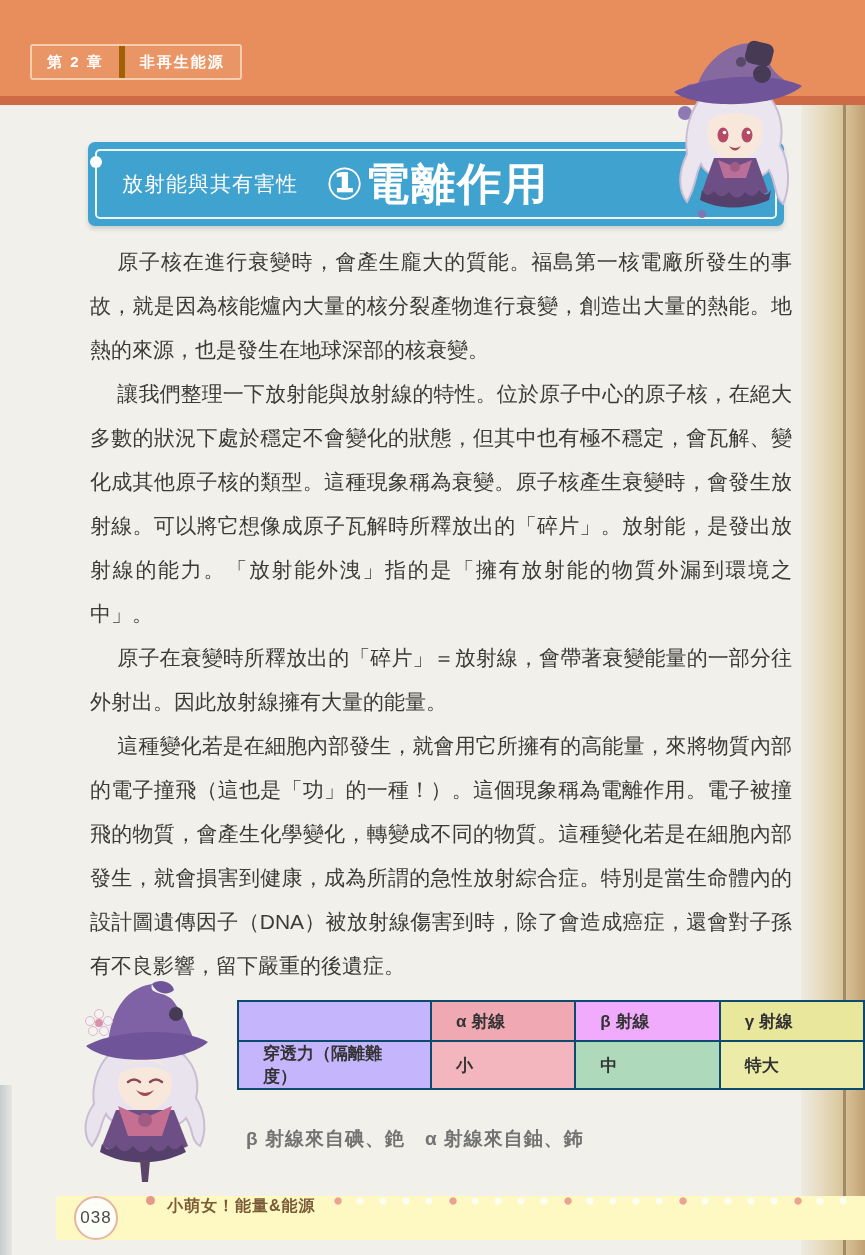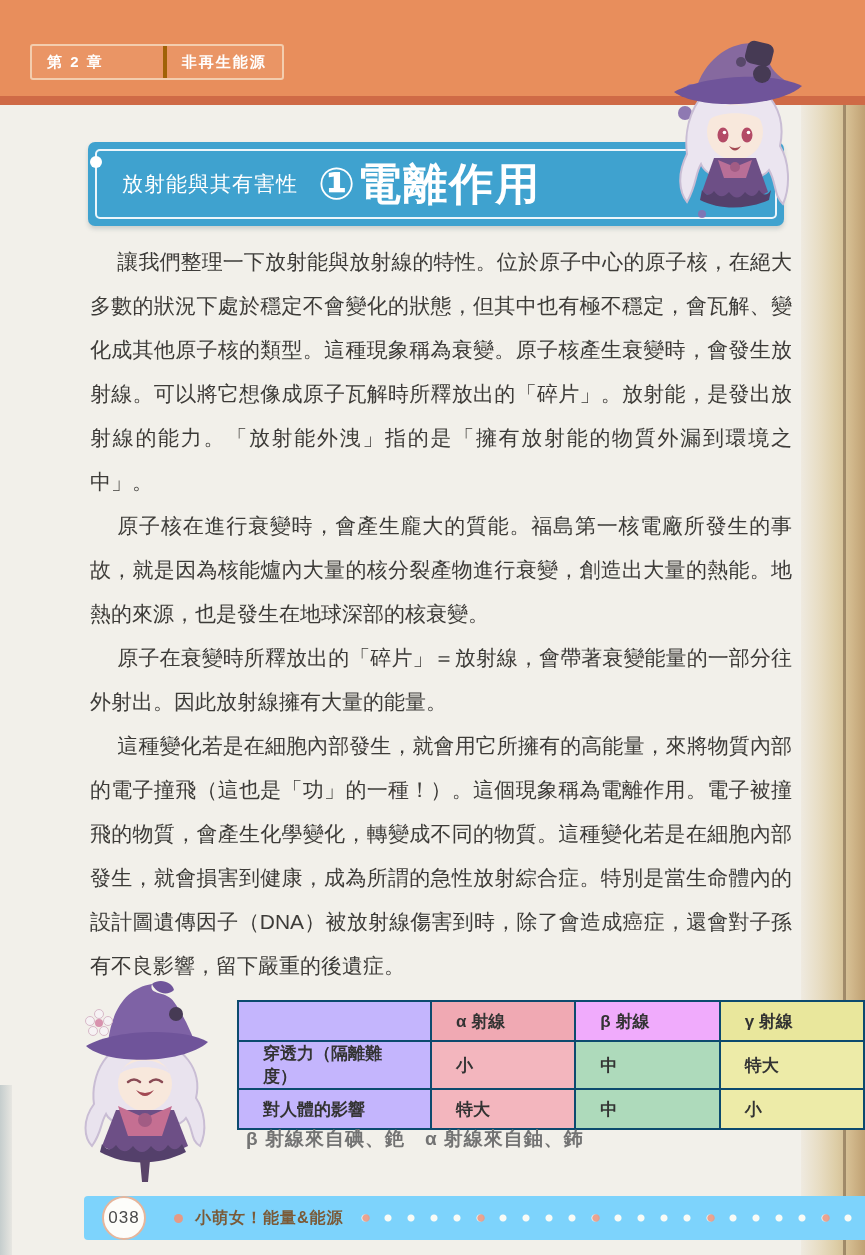--- a/index.html
+++ b/index.html
@@ -15,47 +15,47 @@
   .dark-corner{position:absolute;right:-8px;top:-10px;width:52px;height:48px;background:#241712;transform:rotate(7deg);}
   .left-edge{position:absolute;left:0;top:1085px;width:12px;height:170px;
     background:linear-gradient(to right,#c5cdcd,#e7e6e1);}
   
   .top-band{position:absolute;left:0;top:0;width:100%;height:96px;background:#e88e5c;}
   .top-band-edge{position:absolute;left:0;top:96px;width:100%;height:9px;background:#cf6a46;}
   .chapter-badge{position:absolute;left:30px;top:44px;height:32px;display:flex;align-items:stretch;
     border:2px solid #f3cdae;border-radius:3px;background:#ea9565;color:#fff;
     font-size:15px;font-weight:bold;letter-spacing:2px;}
   .chapter-badge .seg{display:flex;align-items:center;padding:0 15px;}
-  .chapter-badge .seg+.seg{border-left:4px solid #a16207;margin-left:44px;}
+  .chapter-badge .seg+.seg{border-left:6px solid #a16207;}
   
   .title-box{position:absolute;left:88px;top:142px;width:696px;height:84px;background:#3fa2cf;
     border-radius:7px;box-shadow:0 3px 4px rgba(90,110,120,.25);}
   .title-inner{position:absolute;inset:7px;border:2px solid #ecf6fb;border-radius:5px;}
   .title-dot{position:absolute;left:2px;top:14px;width:12px;height:12px;border-radius:50%;background:#fff;}
-  .title-content{position:absolute;left:34px;top:0;height:100%;display:flex;align-items:center;gap:20px;color:#fff;}
+  .title-content{position:absolute;left:34px;top:0;height:100%;display:flex;align-items:center;gap:28px;color:#fff;}
   .title-sub{font-size:21px;letter-spacing:1px;}
   .title-main{font-size:44px;font-weight:bold;letter-spacing:2px;}
   
   .body-text{position:absolute;left:90px;top:240px;width:702px;font-size:21px;line-height:44px;
     color:#3d3b38;text-align:justify;}
   .body-text p{margin:0;text-indent:1.3em;}
   
   .rad-table{position:absolute;left:237px;top:1000px;border-collapse:collapse;font-size:17px;color:#333;}
   .rad-table td{border:2px solid #0c4a6e;height:38px;font-weight:bold;padding:0 24px;}
   .c-label{width:168px;background:#c4b5fd;}
   .c-alpha{width:112px;background:#f0a9b3;}
   .c-beta{width:112px;background:#f0abfc;}
   .c-gamma{width:112px;background:#e9e79c;}
   .r-val .c-alpha{background:#f3b6be;}
   .r-val .c-beta{background:#aedabb;}
   .r-val .c-gamma{background:#edeba8;}
   .table-caption{position:absolute;left:246px;top:1126px;font-size:19px;font-weight:bold;color:#737373;letter-spacing:1px;}
   
-  .footer-band{position:absolute;left:56px;top:1196px;right:0;height:44px;background:#7dd3fc;
-    border-radius:4px 0 0 4px;display:flex;align-items:center;margin-left:28px;}
+  .footer-band{position:absolute;left:56px;top:1196px;right:0;height:44px;background:#fef9c3;
+    border-radius:4px 0 0 4px;display:flex;align-items:flex-start;}
   .page-circle{width:40px;height:40px;background:#fdfdfa;border:2px solid #e6b59b;border-radius:50%;
     margin-left:18px;display:flex;align-items:center;justify-content:center;
     font-size:17px;color:#4a4a4a;letter-spacing:1px;flex:0 0 auto;}
   .footer-dot-pink{width:9px;height:9px;border-radius:50%;background:#e59a86;margin-left:28px;flex:0 0 auto;}
   .footer-title{margin-left:12px;font-size:16px;font-weight:bold;color:#7a5a38;letter-spacing:1px;white-space:nowrap;}
   .footer-dots{flex:1;height:10px;margin:0 6px 0 16px;background-repeat:repeat-x;
     background-image:
       radial-gradient(circle at 6px 5px, rgba(233,153,133,.9) 3.2px, rgba(0,0,0,0) 4.2px),
       radial-gradient(circle at 5px 5px, rgba(255,253,246,.95) 3px, rgba(0,0,0,0) 4px);
     background-size:115px 10px,23px 10px;}
@@ -117,22 +117,22 @@
     <rect x="90" y="10" width="27" height="23" rx="7" fill="#463a54" transform="rotate(14 103 21)"></rect>
     <circle cx="106" cy="42" r="9" fill="#463a54"></circle>
     <circle cx="85" cy="30" r="5" fill="#58486a"></circle>
     <path d="M58 126 L100 126 L112 160 C92 171 66 171 46 160 Z" fill="#6d4f86"></path>
     <path d="M46 158 Q52 167 58 159 Q65 169 73 160 Q81 171 89 160 Q97 169 103 158 Q109 167 115 158 L113 168 C90 178 64 178 44 168 Z" fill="#54406b"></path>
     <path d="M62 128 L79 135 L96 128 L90 146 L68 146 Z" fill="#b96f97"></path>
     <circle cx="79" cy="135" r="5" fill="#a25c84"></circle>
   </svg>
 
   <div class="body-text">
+    <p>原子核在進行衰變時，會產生龐大的質能。福島第一核電廠所發生的事故，就是因為核能爐內大量的核分裂產物進行衰變，創造出大量的熱能。地熱的來源，也是發生在地球深部的核衰變。</p>
     <p>讓我們整理一下放射能與放射線的特性。位於原子中心的原子核，在絕大多數的狀況下處於穩定不會變化的狀態，但其中也有極不穩定，會瓦解、變化成其他原子核的類型。這種現象稱為衰變。原子核產生衰變時，會發生放射線。可以將它想像成原子瓦解時所釋放出的「碎片」。放射能，是發出放射線的能力。「放射能外洩」指的是「擁有放射能的物質外漏到環境之中」。</p>
-    <p>原子核在進行衰變時，會產生龐大的質能。福島第一核電廠所發生的事故，就是因為核能爐內大量的核分裂產物進行衰變，創造出大量的熱能。地熱的來源，也是發生在地球深部的核衰變。</p>
     <p>原子在衰變時所釋放出的「碎片」＝放射線，會帶著衰變能量的一部分往外射出。因此放射線擁有大量的能量。</p>
     <p>這種變化若是在細胞內部發生，就會用它所擁有的高能量，來將物質內部的電子撞飛（這也是「功」的一種！）。這個現象稱為電離作用。電子被撞飛的物質，會產生化學變化，轉變成不同的物質。這種變化若是在細胞內部發生，就會損害到健康，成為所謂的急性放射綜合症。特別是當生命體內的設計圖遺傳因子（DNA）被放射線傷害到時，除了會造成癌症，還會對子孫有不良影響，留下嚴重的後遺症。</p>
   </div>
 
   <svg class="witch-bottom" viewBox="0 0 178 208">
     <path d="M89 60 C50 60 34 96 38 124 C26 140 28 158 36 166 C46 152 44 144 50 134 C58 152 120 154 130 138 C138 150 134 160 144 166 C152 150 148 130 140 118 C146 92 130 62 89 60 Z" fill="#e9e3ee" stroke="#c9bdd4" stroke-width="2"></path>
     <circle cx="89" cy="104" r="27" fill="#f8e8dc"></circle>
     <path d="M64 94 C70 76 108 76 114 94 C105 85 73 85 64 94 Z" fill="#e9e3ee"></path>
     <path d="M72 102 Q78 97 84 102" stroke="#8a4a55" stroke-width="2.5" fill="none" stroke-linecap="round"></path>
     <path d="M94 102 Q100 97 106 102" stroke="#8a4a55" stroke-width="2.5" fill="none" stroke-linecap="round"></path>
@@ -164,26 +164,20 @@
         <td class="c-alpha">α 射線</td>
         <td class="c-beta">β 射線</td>
         <td class="c-gamma">γ 射線</td>
       </tr>
       <tr class="r-val">
         <td class="c-label">穿透力（隔離難度）</td>
         <td class="c-alpha">小</td>
         <td class="c-beta">中</td>
         <td class="c-gamma">特大</td>
       </tr>
-      <tr class="r-val">
-        <td class="c-label">對人體的影響</td>
-        <td class="c-alpha">特大</td>
-        <td class="c-beta">中</td>
-        <td class="c-gamma">小</td>
-      </tr>
     </tbody>
   </table>
 
   <div class="table-caption">β 射線來自碘、銫　α 射線來自鈾、鈽</div>
 
   <div class="footer-band">
     <div class="page-circle">038</div>
     <span class="footer-dot-pink"></span>
     <span class="footer-title">小萌女！能量&amp;能源</span>
     <div class="footer-dots"></div>

